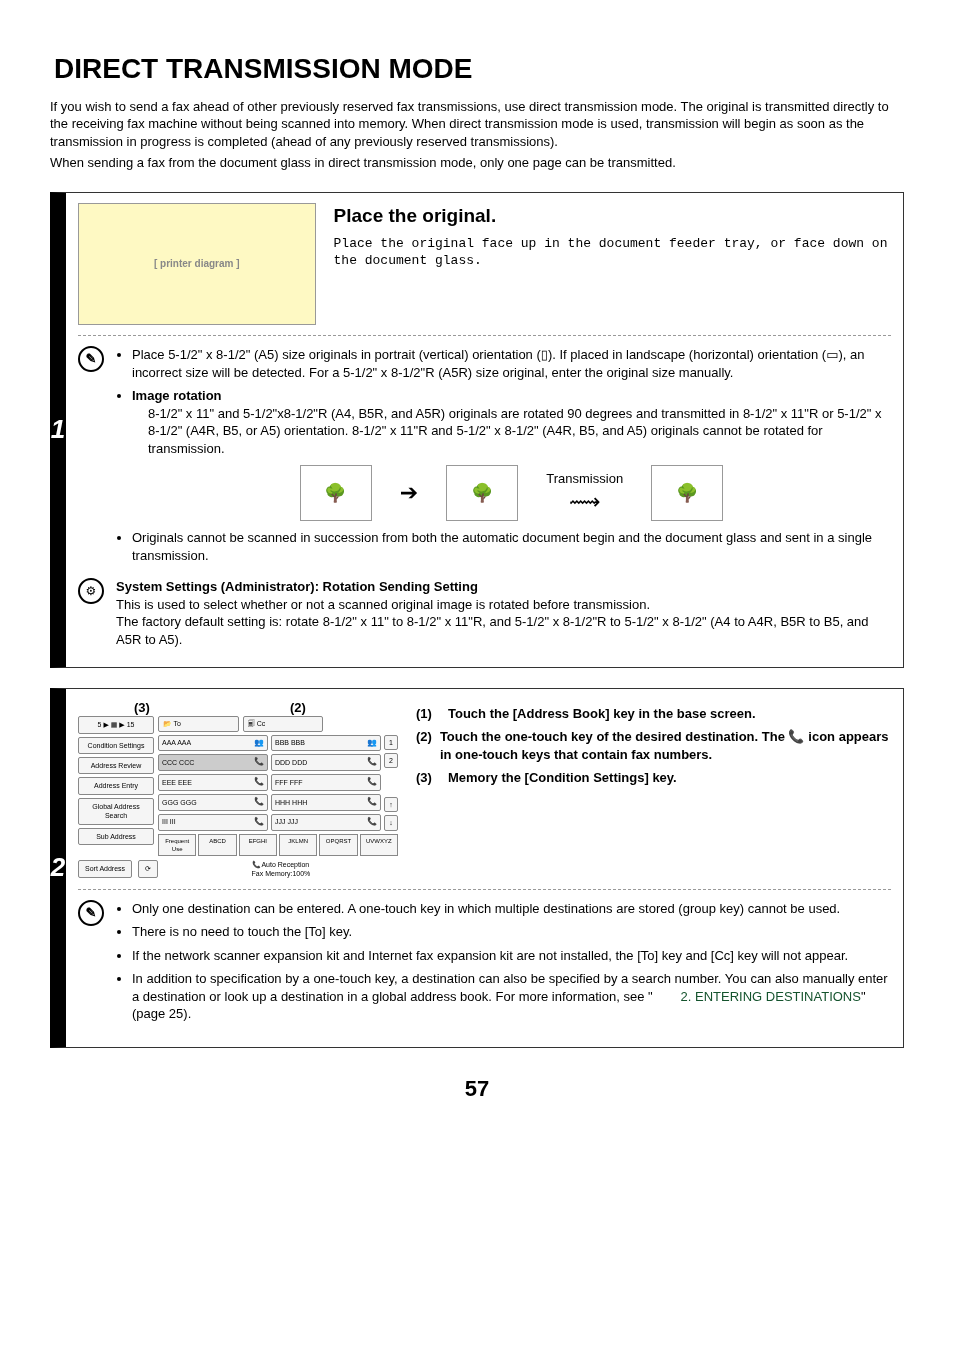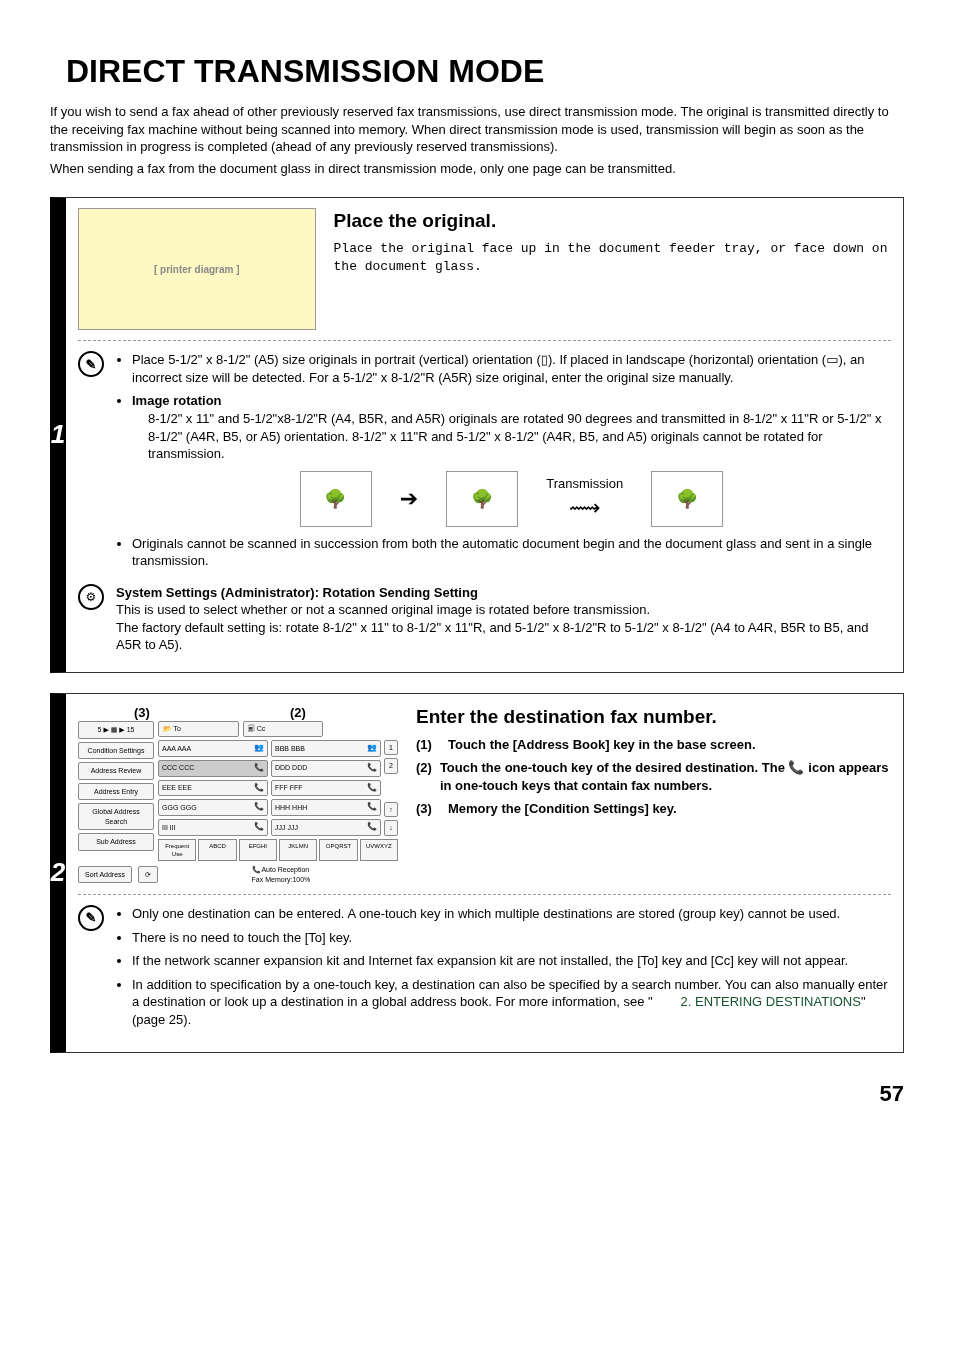--- a/index.html
+++ b/index.html
@@ -5,23 +5,23 @@
   body {
     font-family: Arial, Helvetica, sans-serif;
     margin: 0;
     padding: 50px 50px 30px 50px;
     width: 854px;
     font-size: 13px;
     color: #000;
     line-height: 1.35;
   }
   h1 {
-    font-size: 32px;
-    font-weight: bold;
-    margin: 0 0 10px 16px;
+    font-size: 28px;
+    font-weight: bold;
+    margin: 0 0 10px 4px;
   }
   .intro p { margin: 0 0 4px 0; }
   .step-block {
     border: 1px solid #333;
     border-left: 16px solid #000;
     margin-top: 20px;
     padding: 10px 12px 12px 12px;
     position: relative;
   }
   .step-number {
@@ -154,21 +154,21 @@
   .bot-row { display:flex; gap:6px; align-items:center; }
   .sort-btn { border:1px solid #888; font-size:7px; padding:3px 6px; border-radius:2px; background:#f5f5f5;}
   .status { font-size:7px; text-align:center; flex:1; }
 
   .step2-right { flex:1; }
   .numlist { margin:6px 0 0 0; padding-left:0; list-style:none; }
   .numlist li { display:flex; gap:8px; margin-bottom:6px; font-weight:bold; }
   .numlist li .n { width:24px; }
   .phone-icon { font-weight:normal; }
   .link { color:#14532d;margin-left:28px; }
-  .page-num { text-align:right; font-size:22px; font-weight:bold; margin-top:26px; }
+  .page-num { text-align:center; font-size:22px; font-weight:bold; margin-top:26px; }
 </style>
 </head>
 <body>
 
 <h1>DIRECT TRANSMISSION MODE</h1>
 
 <div class="intro">
   <p>If you wish to send a fax ahead of other previously reserved fax transmissions, use direct transmission mode. The original is transmitted directly to the receiving fax machine without being scanned into memory. When direct transmission mode is used, transmission will begin as soon as the transmission in progress is completed (ahead of any previously reserved transmissions).</p>
   <p>When sending a fax from the document glass in direct transmission mode, only one page can be transmitted.</p>
 </div>
@@ -312,21 +312,20 @@
           <div class="sort-btn">⟳</div>
           <div class="status">
             <span>📞</span><span>Auto Reception</span><br>
             <span>Fax Memory:100%</span>
           </div>
         </div>
       </div>
     </div>
 
     <div class="step2-right">
-      <div class="step-heading">Enter the destination fax number.</div>
       <ul class="numlist">
         <li>
             <span class="n">(1)</span>
             <span>Touch the [Address Book] key in the base screen.</span>
           </li>
         <li>
             <span class="n">(2)</span>
             <span><span>Touch the one-touch key of the desired destination. The </span><span class="phone-icon">📞</span><span> icon appears in one-touch keys that contain fax numbers.</span></span>
           </li>
         <li>

